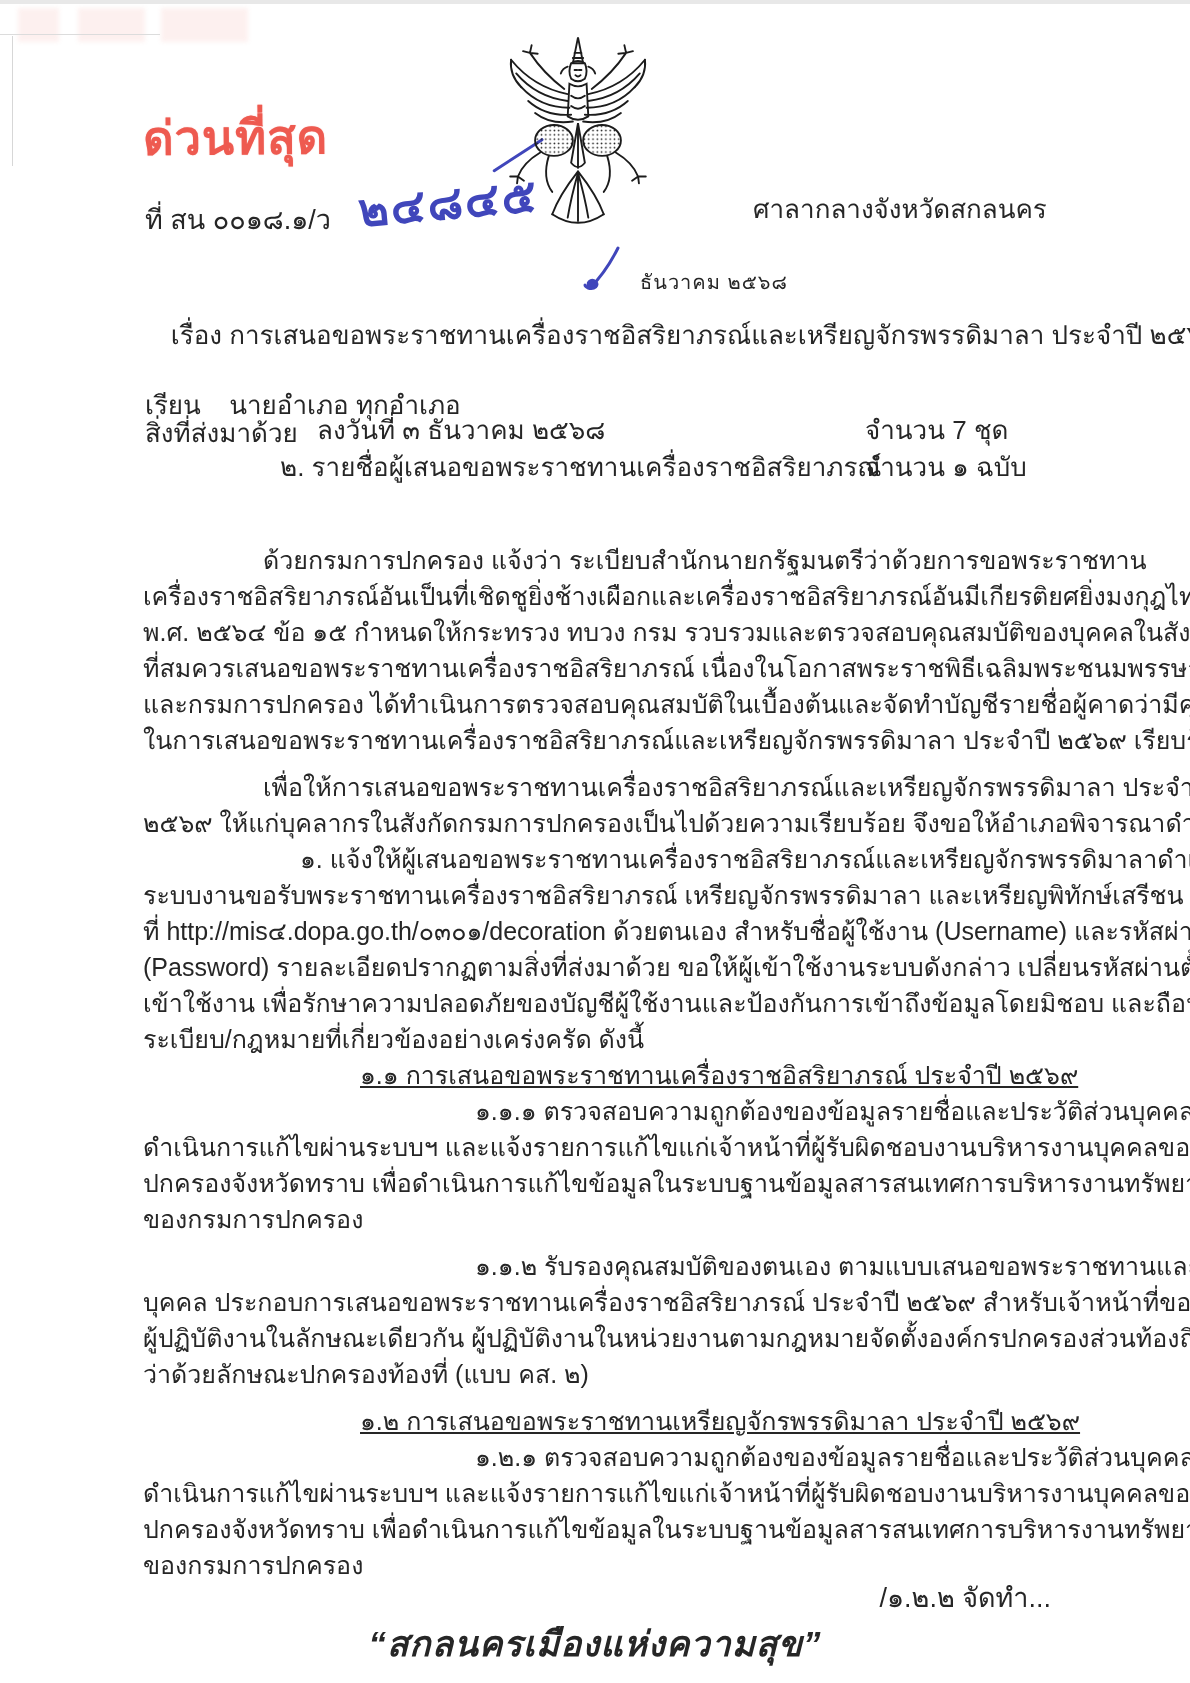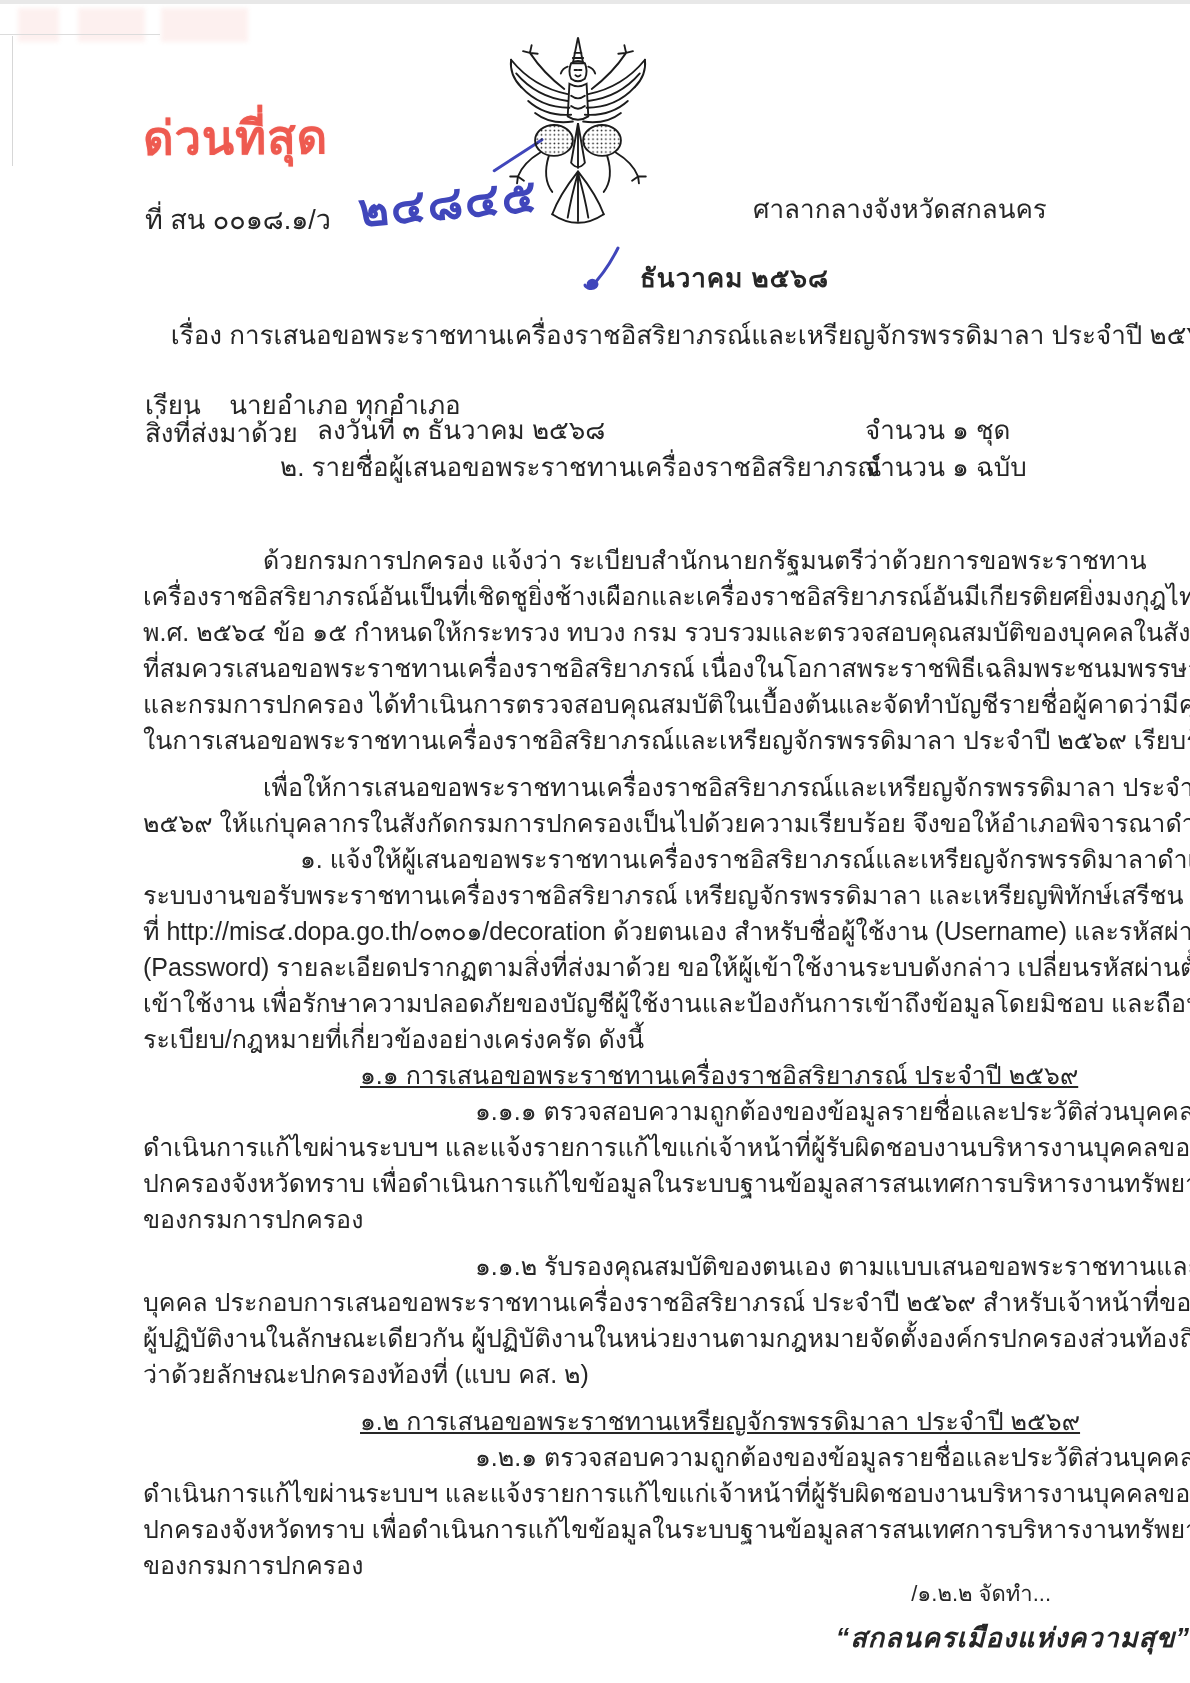--- a/index.html
+++ b/index.html
@@ -18,43 +18,43 @@
   .hand{display:inline-block;font-size:46px;color:#4046bb;font-weight:600;transform:rotate(-5deg);
         position:relative;top:-10px;margin-left:20px;letter-spacing:2px;}
   .hand-strike{position:absolute;right:-14px;top:-6px;width:60px;height:3px;background:#4046bb;
                transform:rotate(-28deg);border-radius:2px;}
   
   .garuda{position:absolute;left:492px;top:30px;}
   
   .sender{position:absolute;left:753px;top:186px;font-size:26px;line-height:38px;}
   
   .date-row{position:absolute;left:578px;top:240px;display:flex;align-items:flex-end;}
-  .date-text{font-size:26px;margin-left:14px;padding-bottom:2px;letter-spacing:1px;font-weight:bold;}
+  .date-text{font-size:20px;margin-left:14px;padding-bottom:2px;letter-spacing:1px;}
   
   .frow{position:absolute;left:145px;font-size:26px;white-space:nowrap;}
   .frow .lbl{display:inline-block;}
   .subject .lbl{width:77px;text-align:right;}
   .to .lbl{width:77px;}
   .attach-lbl{position:absolute;left:145px;top:408px;font-size:26px;}
   .attach-items{position:absolute;left:280px;top:408px;width:770px;font-size:26px;line-height:37px;}
   .attach-line{position:relative;white-space:nowrap;}
   .attach-line.sub{margin-left:37px;}
   .attach-count{position:absolute;left:585px;top:0;}
   .attach-line.sub .attach-count{left:548px;}
   
   .body{position:absolute;left:143px;top:538px;width:908px;font-size:25px;line-height:36px;}
   .block{margin:0;}
   .block.gap{margin-top:11px;}
   .bline{white-space:nowrap;}
   .ind1{padding-left:120px;}
   .ind2{padding-left:157px;}
   .ind3{padding-left:217px;text-decoration:underline;}
   .ind4{padding-left:332px;}
-  .continuation{position:absolute;left:143px;top:1572px;width:908px;text-align:right;font-size:22px;}
-  .footer{position:absolute;left:0;top:1612px;width:1190px;text-align:right;font-size:27px;
+  .continuation{position:absolute;left:143px;top:1572px;width:908px;text-align:right;font-size:27px;}
+  .footer{position:absolute;left:0;top:1612px;width:1190px;text-align:center;font-size:35px;
           font-weight:bold;font-style:italic;letter-spacing:1px;}
 </style>
 </head>
 <body>
 
 <div class="page">
 
   <div class="ghost"></div>
   <div class="scan-line-v"></div>
   <div class="scan-line-h"></div>
@@ -124,21 +124,21 @@
     <span>การเสนอขอพระราชทานเครื่องราชอิสริยาภรณ์และเหรียญจักรพรรดิมาลา ประจำปี ๒๕๖๙</span>
   </div>
 
   <div class="frow to" style="top:380px;">
     <span class="lbl">เรียน</span>
     <span>นายอำเภอ ทุกอำเภอ</span>
   </div>
 
   <div class="attach-lbl">สิ่งที่ส่งมาด้วย</div>
   <div class="attach-items" id="attach-items">
-      <div class="attach-line sub"><span>ลงวันที่ ๓ ธันวาคม ๒๕๖๘</span><span class="attach-count">จำนวน ๑ ชุด</span></div>
+      <div class="attach-line sub"><span>ลงวันที่ ๓ ธันวาคม ๒๕๖๘</span><span class="attach-count">จำนวน 7 ชุด</span></div>
       <div class="attach-line"><span>๒. รายชื่อผู้เสนอขอพระราชทานเครื่องราชอิสริยาภรณ์</span><span class="attach-count">จำนวน ๑ ฉบับ</span></div>
     </div>
 
   <div class="body" id="body">
       <div class="block">
         <div class="bline ind1">ด้วยกรมการปกครอง แจ้งว่า ระเบียบสำนักนายกรัฐมนตรีว่าด้วยการขอพระราชทาน</div>
         <div class="bline">เครื่องราชอิสริยาภรณ์อันเป็นที่เชิดชูยิ่งช้างเผือกและเครื่องราชอิสริยาภรณ์อันมีเกียรติยศยิ่งมงกุฎไทย</div>
         <div class="bline">พ.ศ. ๒๕๖๔ ข้อ ๑๕ กำหนดให้กระทรวง ทบวง กรม รวบรวมและตรวจสอบคุณสมบัติของบุคคลในสังกัด</div>
         <div class="bline">ที่สมควรเสนอขอพระราชทานเครื่องราชอิสริยาภรณ์ เนื่องในโอกาสพระราชพิธีเฉลิมพระชนมพรรษาประจำปี</div>
         <div class="bline">และกรมการปกครอง ได้ทำเนินการตรวจสอบคุณสมบัติในเบื้องต้นและจัดทำบัญชีรายชื่อผู้คาดว่ามีคุณสมบัติ</div>

